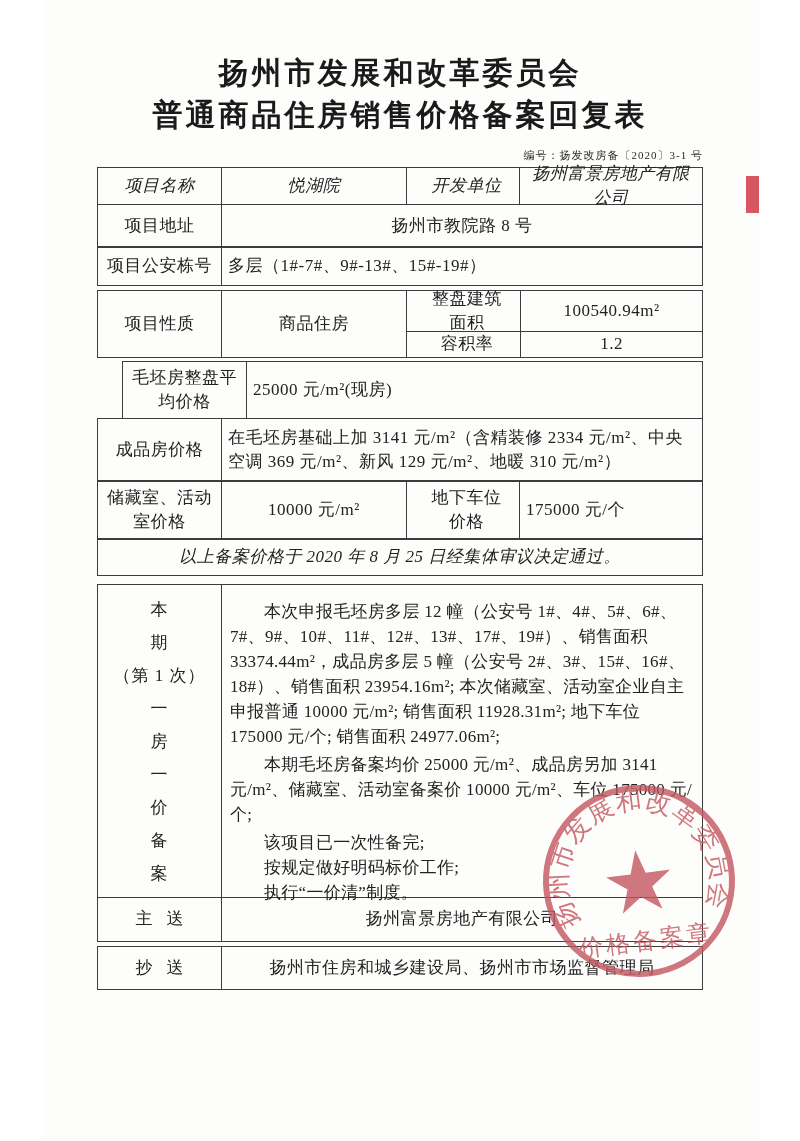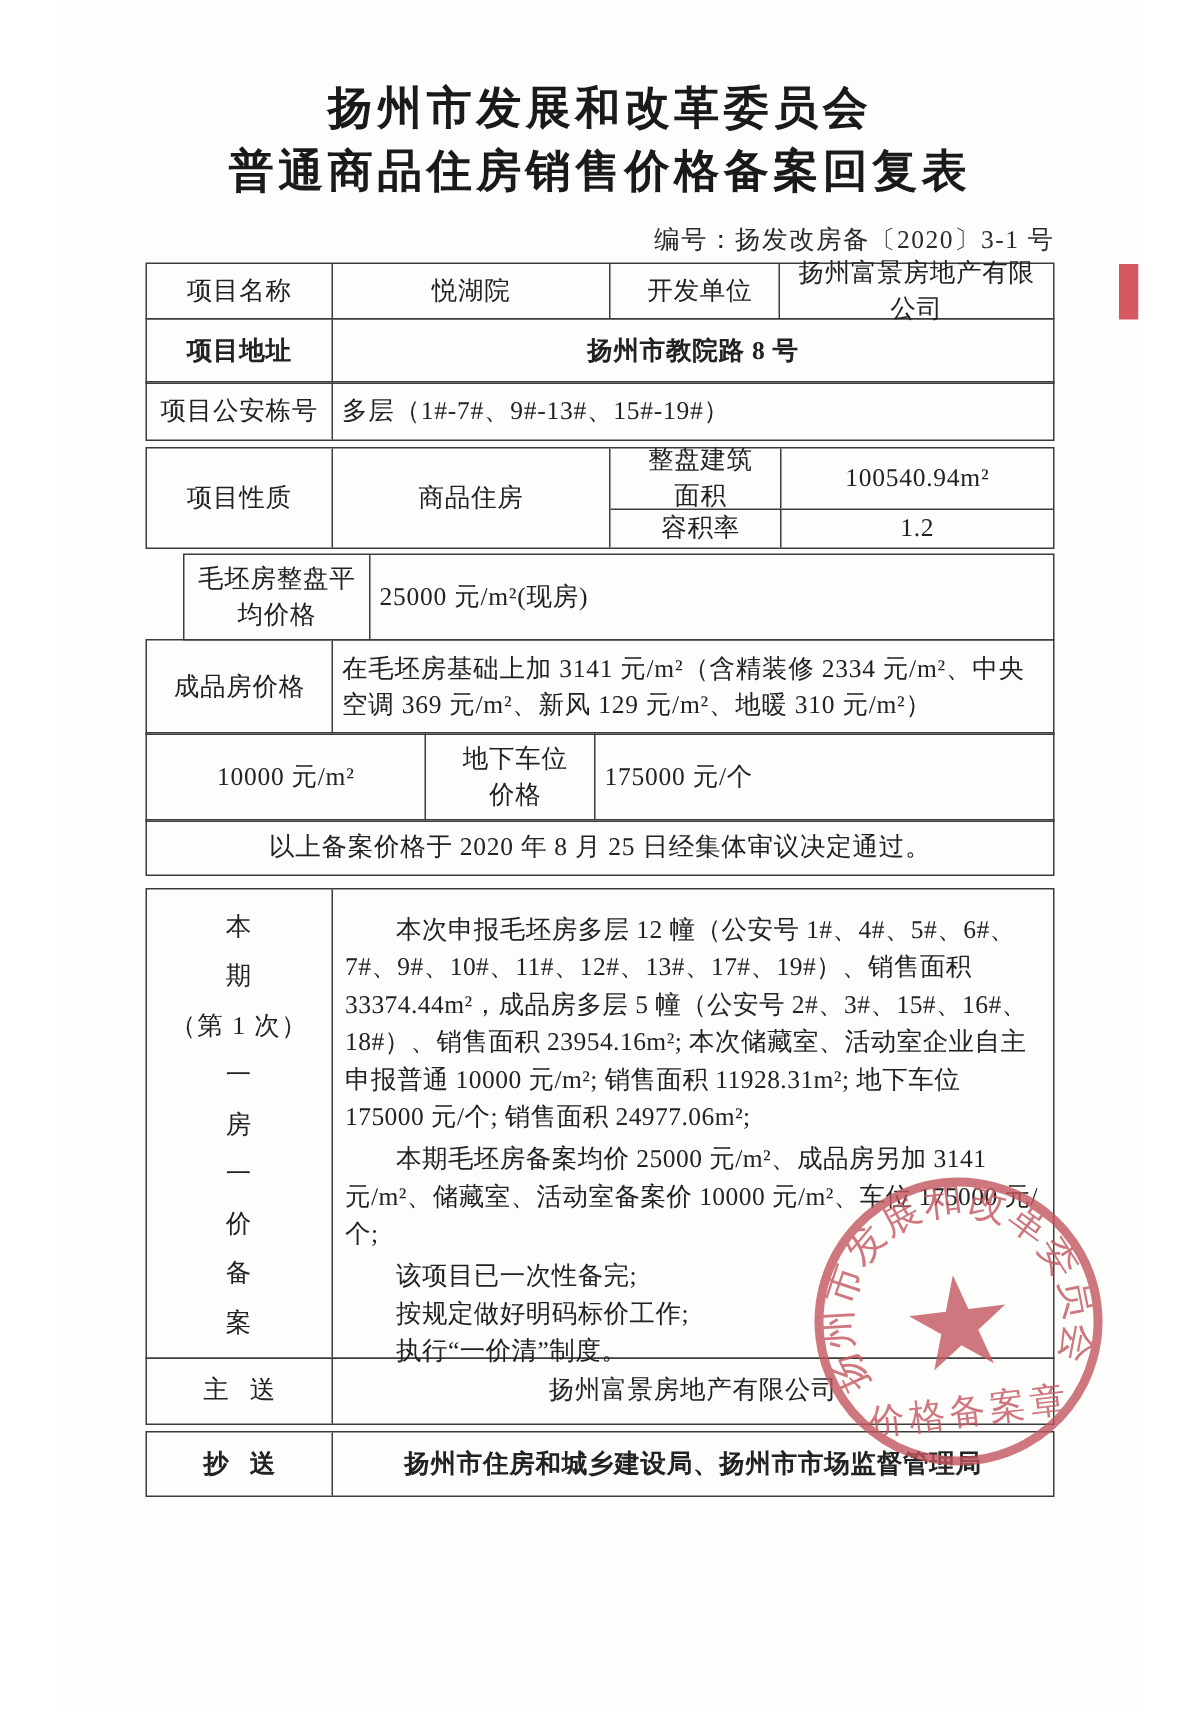--- a/index.html
+++ b/index.html
@@ -6,42 +6,42 @@
   .page{
     position:relative;width:717px;height:1141px;margin:0 auto;
     background:#fdfdfb;overflow:hidden;color:#222;
     font-family:"Liberation Serif","DejaVu Serif",serif;
   }
   
   .title{ text-align:center;font-weight:bold;font-size:30px;line-height:42px;
     letter-spacing:3px;color:#1a1a1a;}
   .title-block{padding-top:52px;}
   .doc-number{width:606px;margin:12px auto 6px;text-align:right;
-    font-size:17px;letter-spacing:1px;color:#2a2a2a;}
+    font-size:11px;letter-spacing:1px;color:#2a2a2a;}
   
   .red-mark{position:absolute;top:176px;right:0;width:13px;height:37px;
     background:#d2404a;opacity:.88;}
   
   .doc-table{width:606px;margin:0 auto;}
   .row{display:flex;border:1.6px solid #3c3c3c;margin-top:-1.6px;
     box-sizing:border-box;background:transparent;}
   .row.gap4{margin-top:4px;}
   .row.gap3{margin-top:3px;margin-left:25px;}
   .row.gap8{margin-top:8px;}
   .cell{display:flex;align-items:center;justify-content:center;text-align:center;
     font-size:17px;line-height:24px;padding:3px 6px;box-sizing:border-box;
     letter-spacing:.5px;color:#222;}
   .cell + .cell, .subgrid{border-left:1.6px solid #3c3c3c;}
   .w1{width:123px;flex:none;}
   .w2{width:185px;flex:none;}
   .w3{width:113px;flex:none;padding-left:13px;}
   .flex1{flex:1;min-width:0;}
   .left{justify-content:flex-start;text-align:left;}
   .pre{white-space:pre-line;}
-  .h38{height:38px;} .h44{height:44px;font-weight:bold;} .h40{height:40px;} .h68{height:68px;}
+  .h38{height:38px;font-style:italic;} .h44{height:44px;} .h40{height:40px;} .h68{height:68px;}
   .h58{height:58px;} .h64{height:64px;} .h60{height:60px;} .h45{height:45px;}
   .subgrid{flex:1;display:flex;flex-direction:column;min-width:0;justify-content:flex-end;}
   .subrow{display:flex;flex:1.55;min-height:0;}
   .subrow + .subrow{flex:1;border-top:1.6px solid #3c3c3c;}
   .subrow .cell:first-child{border-left:none;}
   
   .bigrow{height:314px;}
   .side-label{font-size:17px;line-height:33px;letter-spacing:1px;}
   .filing-content{flex:1;min-width:0;display:block;padding:14px 10px 0 8px;
     font-size:17px;line-height:25px;text-align:left;letter-spacing:.3px;
@@ -109,20 +109,22 @@
 均价格</div>
       <div class="cell flex1 left">25000 元/m²(现房)</div>
     </div>
 
     <div class="row h64">
       <div class="cell w1">成品房价格</div>
       <div class="cell flex1 left">在毛坯房基础上加 3141 元/m²（含精装修 2334 元/m²、中央空调 369 元/m²、新风 129 元/m²、地暖 310 元/m²）</div>
     </div>
 
     <div class="row h60">
+      <div class="cell w1 pre">储藏室、活动
+室价格</div>
       <div class="cell w2">10000 元/m²</div>
       <div class="cell w3 pre">地下车位
 价格</div>
       <div class="cell flex1 left">175000 元/个</div>
     </div>
 
     <div class="row h38">
       <div class="cell flex1">以上备案价格于 2020 年 8 月 25 日经集体审议决定通过。</div>
     </div>
 

